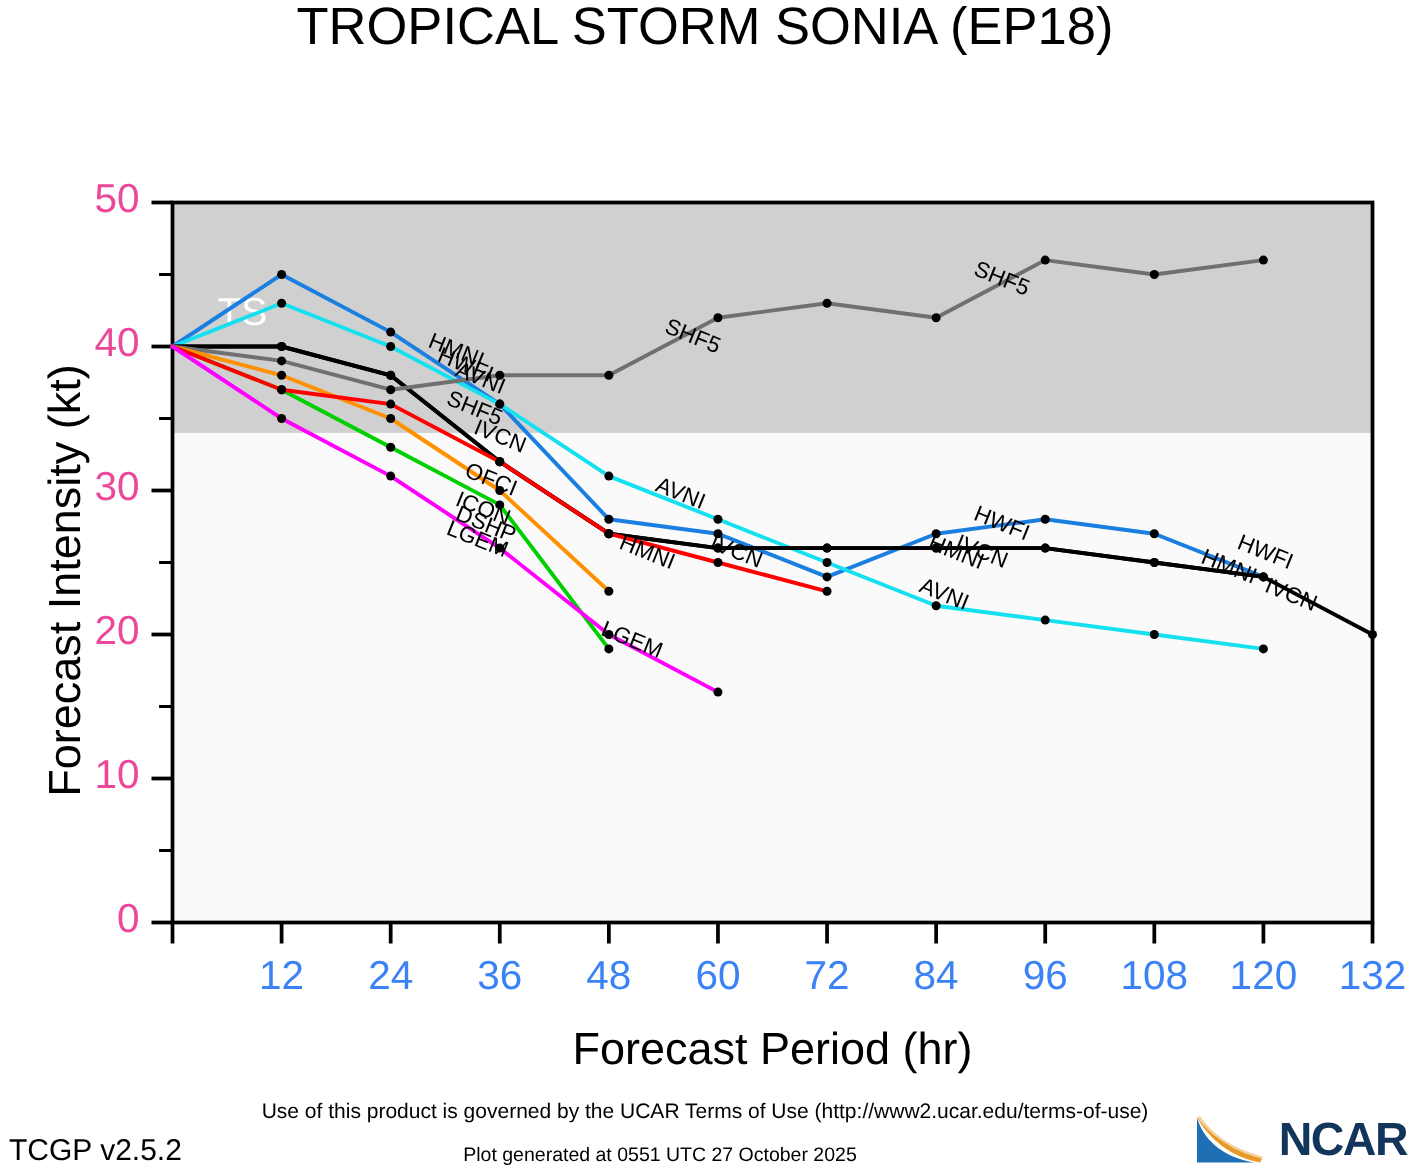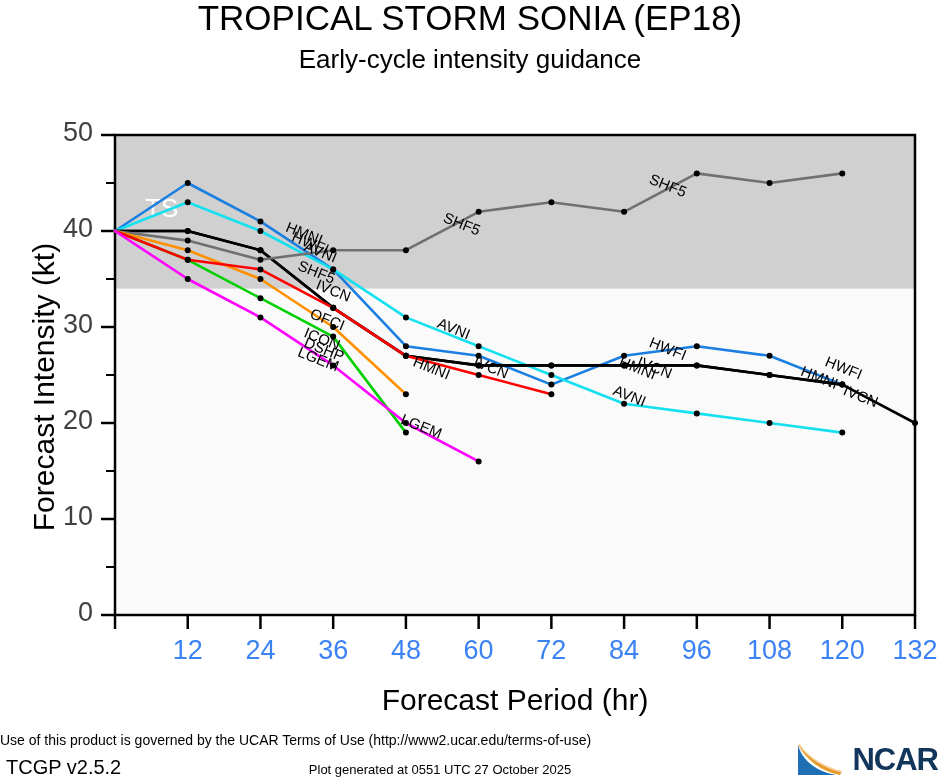--- a/index.html
+++ b/index.html
@@ -30,53 +30,52 @@
     font-size:30px;color:#000;white-space:nowrap;
     transform:rotate(-90deg);transform-origin:center center;
   }
   .xlabel{
     position:absolute;left:115px;top:683px;width:800px;text-align:center;
     font-size:30px;color:#000;white-space:nowrap;
   }
 
   
   .terms{
-    position:absolute;left:0;top:732px;width:940px;text-align:left;
+    position:absolute;left:0;top:732px;width:940px;text-align:center;
     font-size:14px;color:#000;white-space:nowrap;
   }
   .tcgp{
     position:absolute;left:6px;top:756px;font-size:20px;color:#000;white-space:nowrap;
   }
   .plotgen{
     position:absolute;left:0;top:762px;width:880px;text-align:center;
     font-size:13px;color:#000;white-space:nowrap;
   }
   .ncar{
     position:absolute;right:2px;top:740px;height:38px;display:flex;align-items:center;
   }
   .ncar-text{
     font-size:31px;font-weight:bold;color:#12355b;letter-spacing:-1px;line-height:1;
   }
   .tickgroup{position:absolute;left:0;top:0;width:940px;height:780px;pointer-events:none;}
 
-  .ytl{position:absolute;font-size:27px;color:#404040;text-align:right;width:70px;}
+  .ytl{position:absolute;font-size:27px;color:#ec4899;text-align:right;width:70px;}
   .xtl{position:absolute;font-size:27px;color:#3b82f6;text-align:center;width:80px;}
 
   .svgwrap{position:absolute;left:0;top:0;width:940px;height:632px;}
   svg{display:block;}
   .mlabel{font-size:15px;font-family:"Liberation Sans",sans-serif;fill:#000;}
   .tslabel{font-size:26px;fill:#ffffff;font-family:"Liberation Sans",sans-serif;}
 </style>
 </head>
 <body>
 
 <div id="root">
 
   <div class="title1">TROPICAL STORM SONIA (EP18)</div>
-  <div class="title2">Early-cycle intensity guidance</div>
 
   <div class="ylabel">Forecast Intensity (kt)</div>
   <div class="xlabel">Forecast Period (hr)</div>
 
   <div class="svgwrap">
     <svg width="940" height="780" id="chart-svg">
         <rect x="115" y="135" width="800" height="480" fill="#fafafa"></rect>
         <rect x="115" y="135" width="800" height="153.59999999999997" fill="#d0d0d0"></rect>
         <text x="145" y="216.60000000000002" class="tslabel">TS</text>
         <rect x="115" y="135" width="800" height="480" fill="none" stroke="#000000" stroke-width="2.5"></rect>

